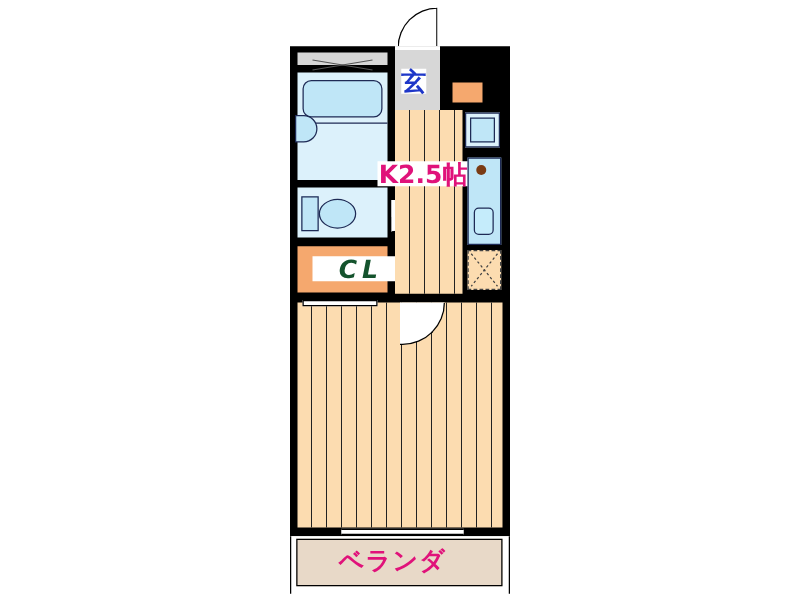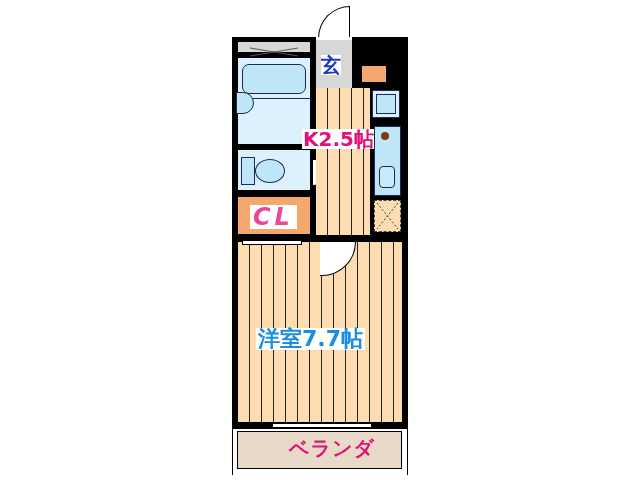--- a/index.html
+++ b/index.html
@@ -33,21 +33,21 @@
   <div class="abs tub" style="left:242px;top:64px;width:64px;height:30px;"></div>
   <div class="abs" style="left:238px;top:98px;width:72px;height:1px;background:#1e2a55;"></div>
   <div class="abs" style="left:236px;top:92px;width:18px;height:22px;border:1.5px solid #1e2a55;border-radius:0 11px 11px 0;background:#bfe6f7;"></div>
 
   <div class="abs bath" style="left:238px;top:150px;width:72px;height:40px;"></div>
   <div class="abs" style="left:241px;top:157px;width:14px;height:28px;background:#bfe6f7;border:1.2px solid #1e2a55;"></div>
   <div class="abs" style="left:255px;top:159px;width:30px;height:24px;background:#bfe6f7;border:1.2px solid #1e2a55;border-radius:50%;"></div>
   <div class="abs" style="left:313px;top:160px;width:24px;height:26px;background:#fff;border-right:1px solid #000;border-bottom:1px solid #000;border-bottom-right-radius:26px;"></div>
 
   <div class="abs" style="left:238px;top:197px;width:72px;height:37px;background:#f5a86e;"></div>
-  <span class="label" style="left:250px;top:205px;font-size:24px;color:#ec4899;font-style:italic;letter-spacing:4px;padding:0 3px;">CL</span>
+  <span class="label" style="left:250px;top:205px;font-size:20px;color:#14532d;font-style:italic;letter-spacing:4px;padding:0 21px;">CL</span>
 
   <div class="abs" style="left:316px;top:37px;width:36px;height:56px;background:#d7d7d7;border-top:3px solid #fff;"></div>
   <span class="label" style="left:321px;top:55px;font-size:20px;color:#1e37c8;">玄</span>
   <div class="abs" style="left:362px;top:66px;width:24px;height:16px;background:#f5a86e;"></div>
 
   <div class="abs floor" style="left:316px;top:88px;width:54px;height:147px;"></div>
   <span class="label" style="left:302px;top:129px;font-size:20px;color:#e0127a;padding:0 1px;">K2.5帖</span>
 
   <div class="abs" style="left:372px;top:90px;width:28px;height:28px;background:#dcf1fb;border:1.2px solid #1e2a55;"></div>
   <div class="abs" style="left:376px;top:94px;width:20px;height:20px;background:#bfe6f7;border:1px solid #1e2a55;"></div>
@@ -60,20 +60,19 @@
     <svg width="25" height="30">
         <line x1="2" y1="2" x2="23" y2="28" stroke="#444" stroke-dasharray="2,2"></line>
         <line x1="23" y1="2" x2="2" y2="28" stroke="#444" stroke-dasharray="2,2"></line>
       </svg>
   </div>
 
   <div class="abs floor" style="left:238px;top:242px;width:164px;height:180px;"></div>
 
   <div class="abs" style="left:242px;top:240px;width:60px;height:5px;background:#fff;border:1px solid #000;"></div>
   <div class="abs" style="left:320px;top:242px;width:36px;height:34px;background:#fff;border-right:1px solid #000;border-bottom:1px solid #000;border-bottom-right-radius:36px;"></div>
-  <span class="label" style="left:256px;top:328px;font-size:22px;color:#1a8fe0;padding:0 2px;">洋室7.7帖</span>
 
   <div class="abs" style="left:273px;top:423px;width:98px;height:5px;background:#fff;border-top:1px solid #000;border-bottom:1px solid #000;"></div>
 
   <div class="abs" style="left:232px;top:429px;width:176px;height:46px;background:#fff;border-left:1px solid #000;border-right:1px solid #000;"></div>
   <div class="abs" style="left:237px;top:431px;width:165px;height:38px;background:#e8d9c8;border:1px solid #000;"></div>
-  <span class="label" style="left:271px;top:438px;font-size:20px;color:#e0127a;background:transparent;letter-spacing:1px;margin-left:18px;">ベランダ</span>
+  <span class="label" style="left:271px;top:438px;font-size:20px;color:#e0127a;background:transparent;letter-spacing:1px;">ベランダ</span>
 </div>
 
 </body></html>

